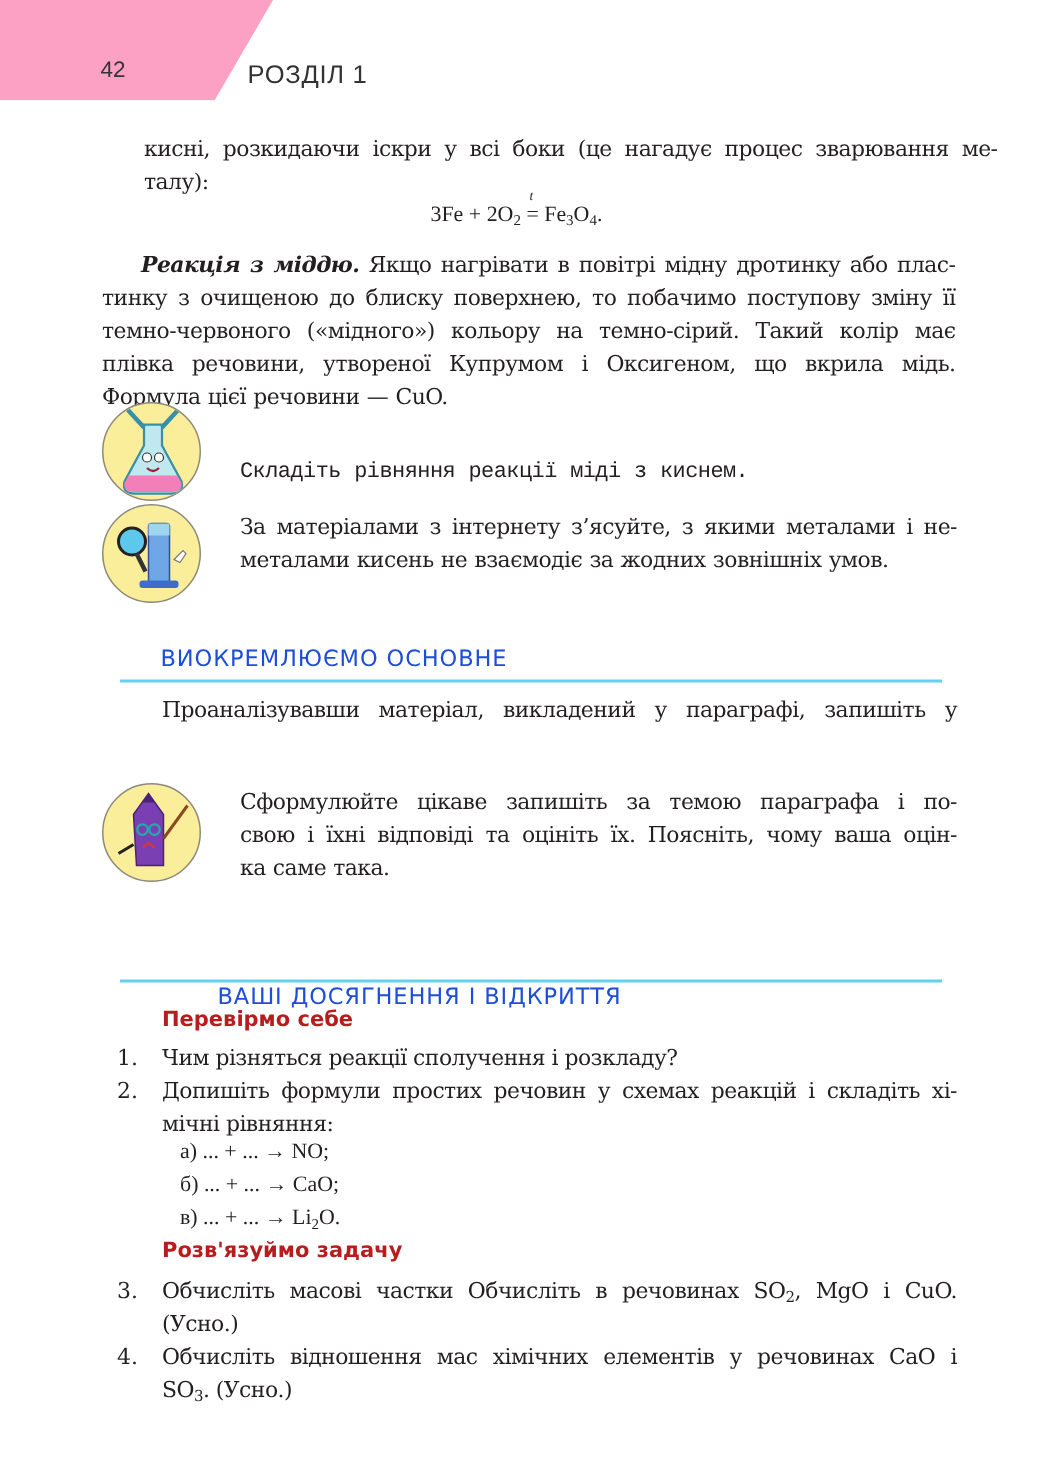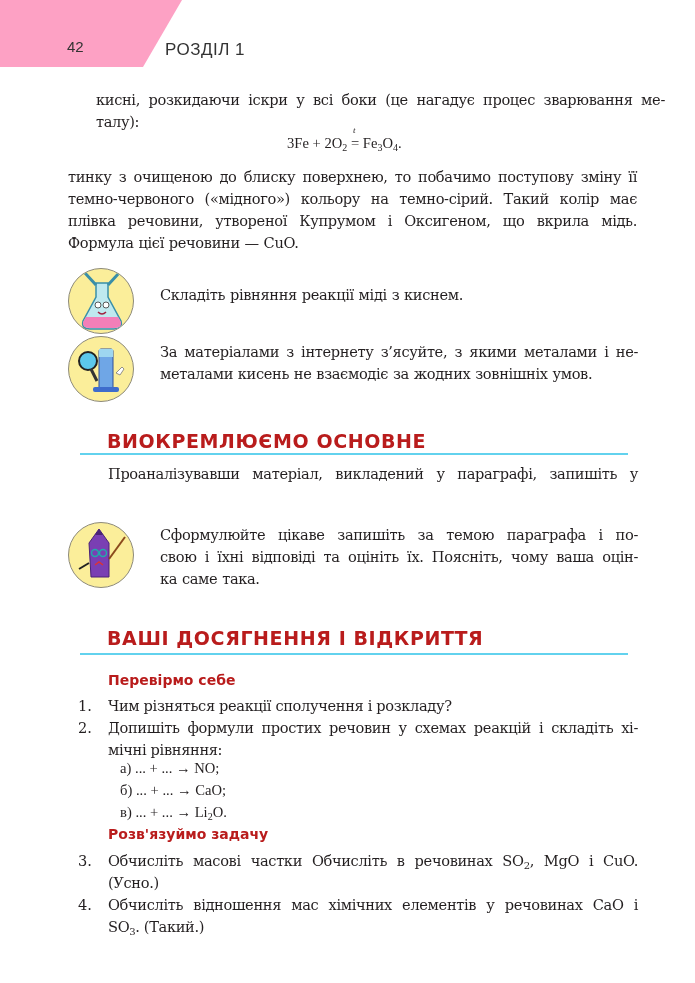--- a/index.html
+++ b/index.html
@@ -33,22 +33,22 @@
   }
   .eqsign { display: inline-block; position: relative; }
   .eqsign .t { position: absolute; left: 2px; top: -10px; font-size: 9px; font-style: italic; }
   sub { font-size: 10px; vertical-align: -3px; line-height: 0; }
   .icon-circle {
     position: absolute; width: 66px; height: 66px; border-radius: 50%;
     background: #fbee9a; border: 1.5px solid #8d8a7a; box-sizing: border-box; overflow: hidden;
   }
   .h2 {
     position: absolute; left: 107px;
-    font-family: "DejaVu Sans", "Liberation Sans", sans-serif; font-weight: bold;
-    font-size: 19px; letter-spacing: 0.6px; color: #b91c1c;
+    font-family: "DejaVu Sans", "Liberation Sans", sans-serif; font-weight: normal;
+    font-size: 15px; letter-spacing: 0.6px; color: #1d4ed8;
   }
   .h2-rule { position: absolute; left: 80px; width: 548px; height: 2px; background: #62d2ee; }
   .h3 {
     position: absolute; left: 108px;
     font-family: "DejaVu Sans", "Liberation Sans", sans-serif; font-weight: bold; font-size: 14px; color: #b91c1c;
   }
   .num { position: absolute; left: 78px; font-size: 14.6px; }
   .itm { position: absolute; left: 108px; width: 530px; font-size: 14.6px; line-height: 22px; letter-spacing: -0.35px; }
   .sub-item { position: absolute; left: 120px; font-size: 14.6px; font-family: "Liberation Serif", "DejaVu Serif", serif; }
 </style>
@@ -64,20 +64,21 @@
   <span class="line">талу):</span>
 </div>
 
 <div class="eq">
   <span>3Fe + 2O</span><sub>2</sub>
   <span class="eqsign"><span class="t">t</span>=</span>
   <span>Fe</span><sub>3</sub><span>O</span><sub>4</sub><span>.</span>
 </div>
 
 <div class="text" style="left:68px; top:166px; width:569px;">
+  <span class="just" style="text-indent:26px;"><b><i>Реакція з міддю.</i></b><span> Якщо нагрівати в повітрі мідну дротинку або плас-</span></span>
   <span class="just">тинку з очищеною до блиску поверхнею, то побачимо поступову зміну її</span>
   <span class="just">темно-червоного («мідного») кольору на темно-сірий. Такий колір має</span>
   <span class="just">плівка речовини, утвореної Купрумом і Оксигеном, що вкрила мідь.</span>
   <span class="line">Формула цієї речовини — CuO.</span>
 </div>
 
 <div class="icon-circle" style="left:68px; top:268px;">
   <svg width="66" height="66" viewBox="0 0 66 66">
     <path d="M27 14 L39 14 L39 28 L52 52 Q54 60 45 60 L21 60 Q12 60 14 52 L27 28 Z" fill="#bfe9ef" stroke="#3a8fa8" stroke-width="1.5"></path>
     <path d="M17 48 L49 48 L52 53 Q53 59 45 59 L21 59 Q13 59 14 53 Z" fill="#f27fb8"></path>
@@ -91,21 +92,21 @@
   <svg width="66" height="66" viewBox="0 0 66 66">
     <rect x="30" y="12" width="14" height="40" rx="2" fill="#6fa6e6" stroke="#2f4f9a" stroke-width="1"></rect>
     <rect x="30" y="12" width="14" height="8" fill="#9ed6f0"></rect>
     <rect x="24" y="50" width="26" height="5" rx="2" fill="#3e6ccc"></rect>
     <circle cx="19" cy="24" r="9" fill="#5cc8ec" stroke="#222" stroke-width="2"></circle>
     <path d="M22 32 L28 44" stroke="#333" stroke-width="3"></path>
     <path d="M47 36 l6 -6 l2 2 l-4 6 z" fill="#fff" stroke="#777" stroke-width="0.8"></path>
   </svg>
 </div>
 
-<div class="text" style="left:160px; top:284px; width:478px;">
+<div class="text" style="left:160px; top:304px; width:478px;font-family:Liberation Mono, monospace;">
   <span class="line">Складіть рівняння реакції міді з киснем.</span>
 </div>
 <div class="text" style="left:160px; top:341px; width:478px;">
   <span class="just">За матеріалами з інтернету з’ясуйте, з якими металами і не-</span>
   <span class="line">металами кисень не взаємодіє за жодних зовнішніх умов.</span>
 </div>
 
 <div class="h2" style="top:430px;">ВИОКРЕМЛЮЄМО ОСНОВНЕ</div>
 <div class="h2-rule" style="top:453px;"></div>
 <div class="text" style="left:108px; top:463px; width:530px;">
@@ -122,21 +123,21 @@
     <path d="M40 36 L56 14" stroke="#8b4a1c" stroke-width="2"></path>
     <path d="M20 40 L10 46" stroke="#222" stroke-width="2"></path>
   </svg>
 </div>
 <div class="text" style="left:160px; top:524px; width:478px;">
   <span class="just">Сформулюйте цікаве запишіть за темою параграфа і по-</span>
   <span class="just">свою і їхні відповіді та оцініть їх. Поясніть, чому ваша оцін-</span>
   <span class="line">ка саме така.</span>
 </div>
 
-<div class="h2" style="top:627px;">ВАШІ ДОСЯГНЕННЯ І ВІДКРИТТЯ</div>
+<div class="h2" style="top:655px;margin-left:38px;">ВАШІ ДОСЯГНЕННЯ І ВІДКРИТТЯ</div>
 <div class="h2-rule" style="top:653px;"></div>
 
 <div class="h3" style="top:672px;">Перевірмо себе</div>
 
 <div class="num" style="top:697px;">1.</div>
 <div class="itm" style="top:695px;">
   <span class="line">Чим різняться реакції сполучення і розкладу?</span>
 </div>
 
 <div class="num" style="top:719px;">2.</div>
@@ -152,14 +153,14 @@
 
 <div class="num" style="top:852px;">3.</div>
 <div class="itm" style="top:850px;">
   <span class="just"><span>Обчисліть масові частки Обчисліть в речовинах SO</span><sub>2</sub><span>, MgO і CuO.</span></span>
   <span class="line">(Усно.)</span>
 </div>
 
 <div class="num" style="top:896px;">4.</div>
 <div class="itm" style="top:894px;">
   <span class="just">Обчисліть відношення мас хімічних елементів у речовинах CaO і</span>
-  <span class="line"><span>SO</span><sub>3</sub><span>. (Такий.)</span></span>
+  <span class="line"><span>SO</span><sub>3</sub><span>. (Усно.)</span></span>
 </div>
 
 </body></html>

